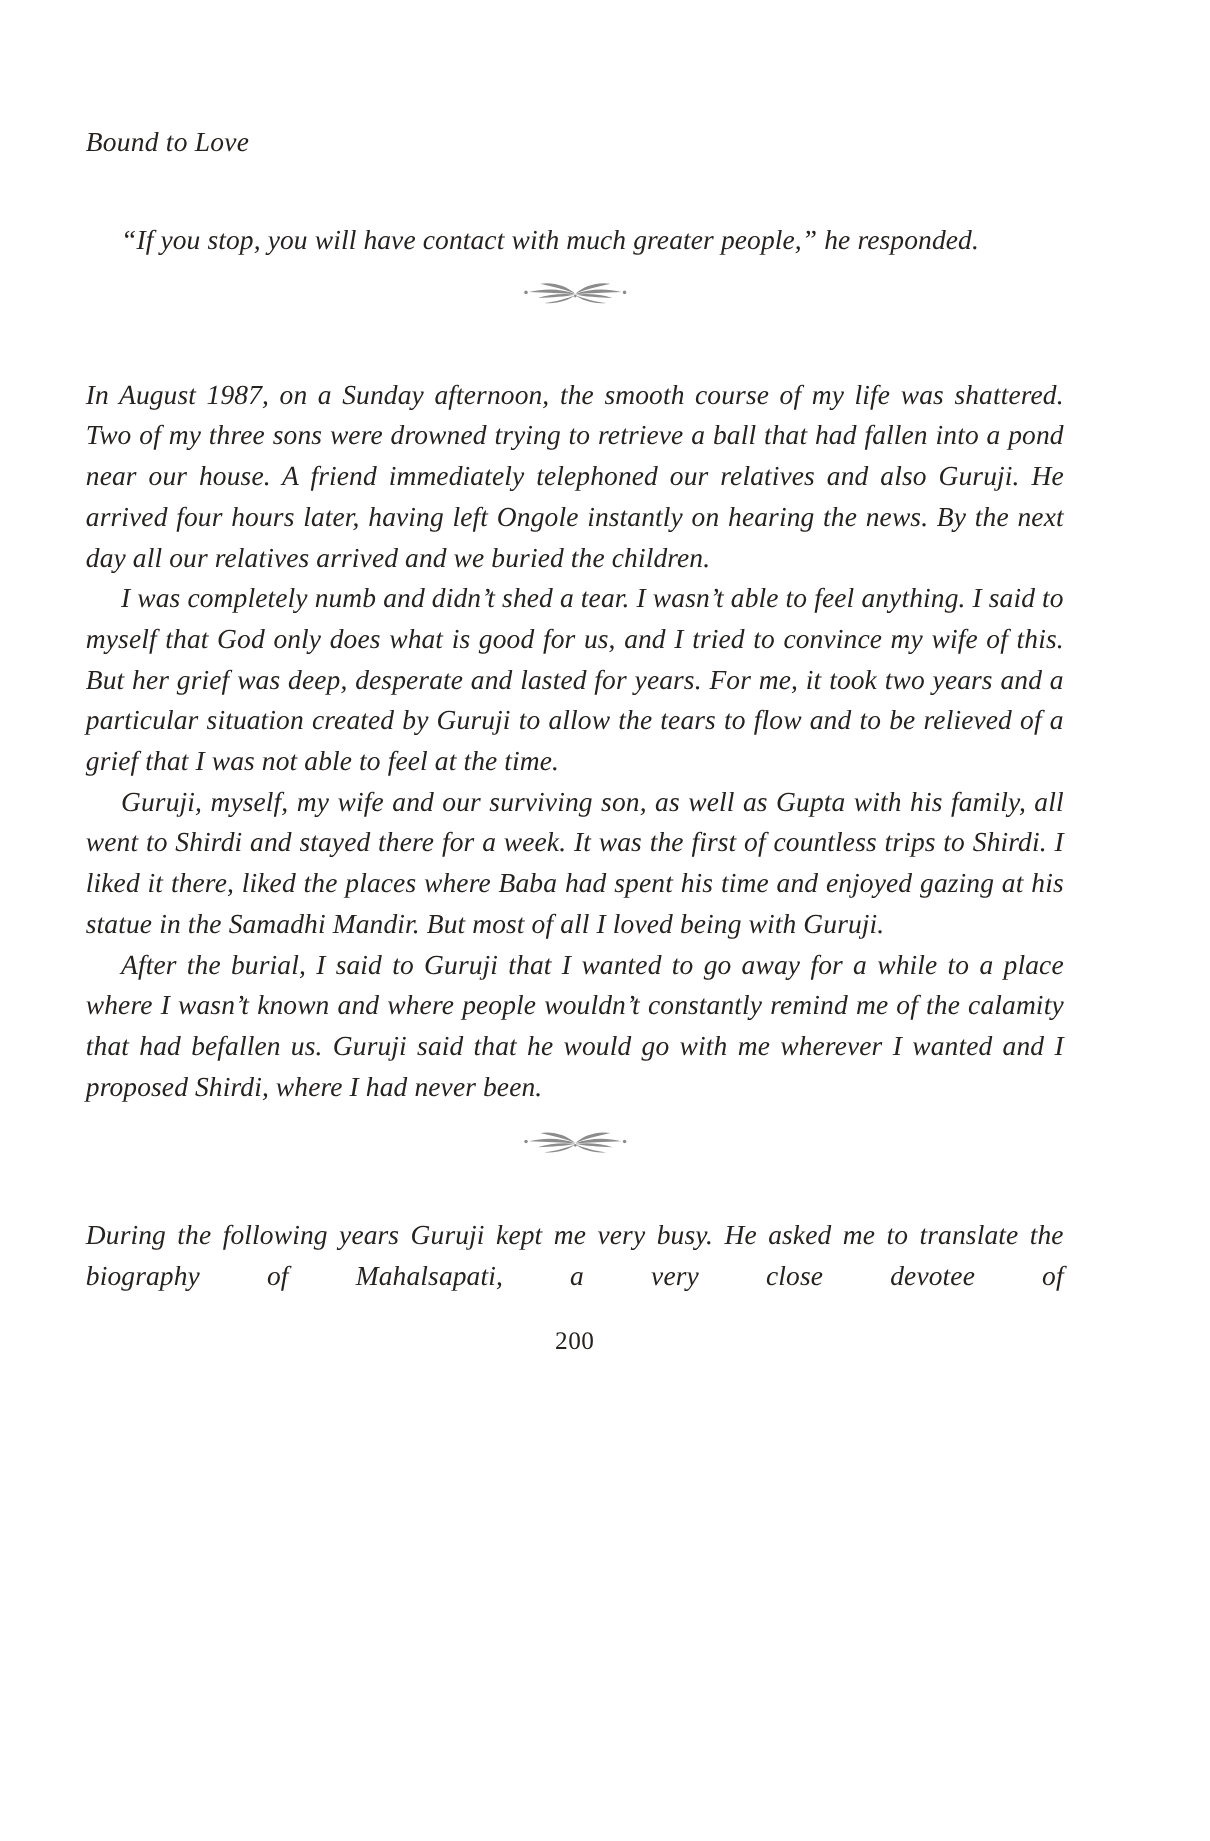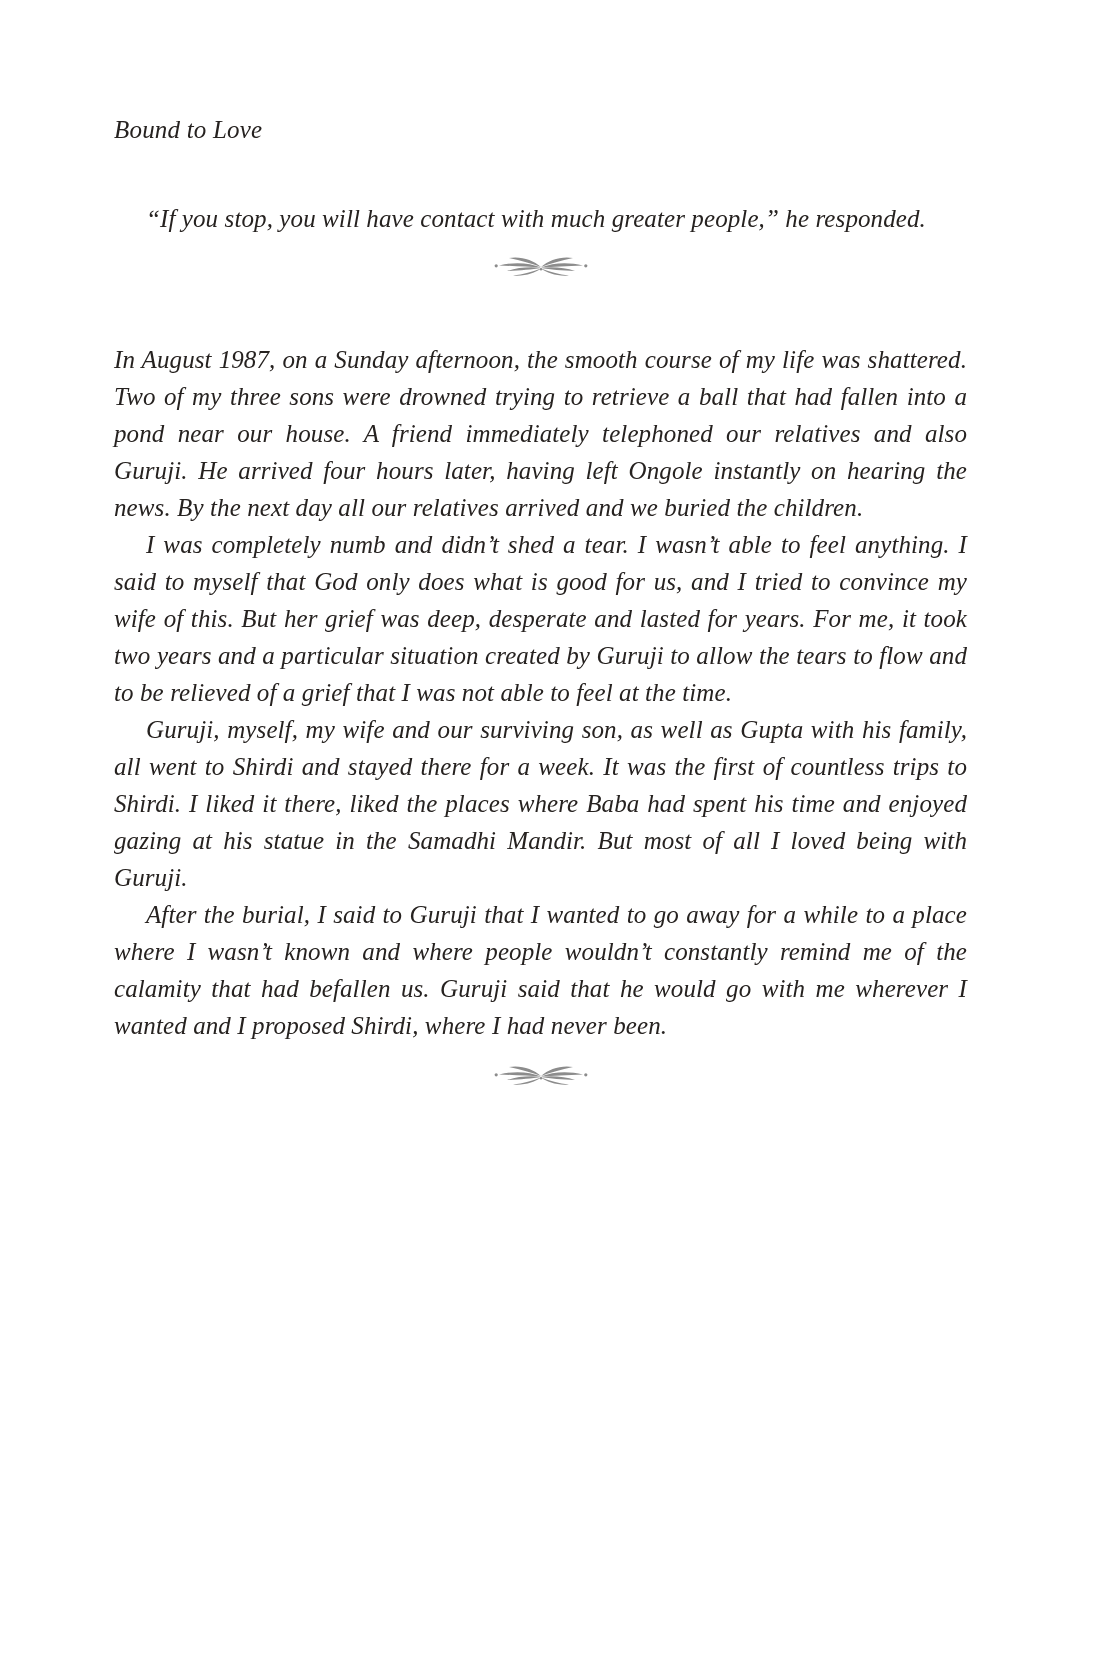--- a/index.html
+++ b/index.html
@@ -11,21 +11,21 @@
     height: 1674px;
     background: var(--background, #ffffff);
     color: var(--text, #262220);
     font-family: "Liberation Serif", "DejaVu Serif", serif;
     overflow: hidden;
   }
   .page {
     box-sizing: border-box;
     width: 1100px;
     height: 1602px;
-    padding: 116px 133px 0 114px;
+    padding: 116px 133px 0 78px;
     position: relative;
   }
   .running-header {
     font-style: italic;
     font-size: 25px;
     line-height: 28px;
     margin: 0 0 56px 0;
     letter-spacing: 0.2px;
   }
   .bodytext p {
@@ -107,17 +107,19 @@
           <path d="M48,14.5 C36,9.5 20,9 6,12.5 C22,13 36,13.8 48,14.5 Z"></path>
           <path d="M48,15 C38,13.5 24,14.5 14,18 C27,17.6 39,16.5 48,15 Z"></path>
           <path d="M48,15.5 C40,18.5 30,21.5 20,22.5 C32,23.5 42,20 48,15.5 Z"></path>
           <circle cx="3.2" cy="12.8" r="1.6"></circle>
         </g>
         <use href="#spray" transform="translate(96,0) scale(-1,1)"></use>
         <circle cx="48" cy="16.2" r="1.2"></circle>
       </svg>
     </div>
 
+    <p class="flush fill-last">During the following years Guruji kept me very busy. He asked me to translate the biography of Mahalsapati, a very close devotee of</p>
 
   </div>
 
+  <p class="page-number">200</p>
 
 </div>
 
 </body></html>

